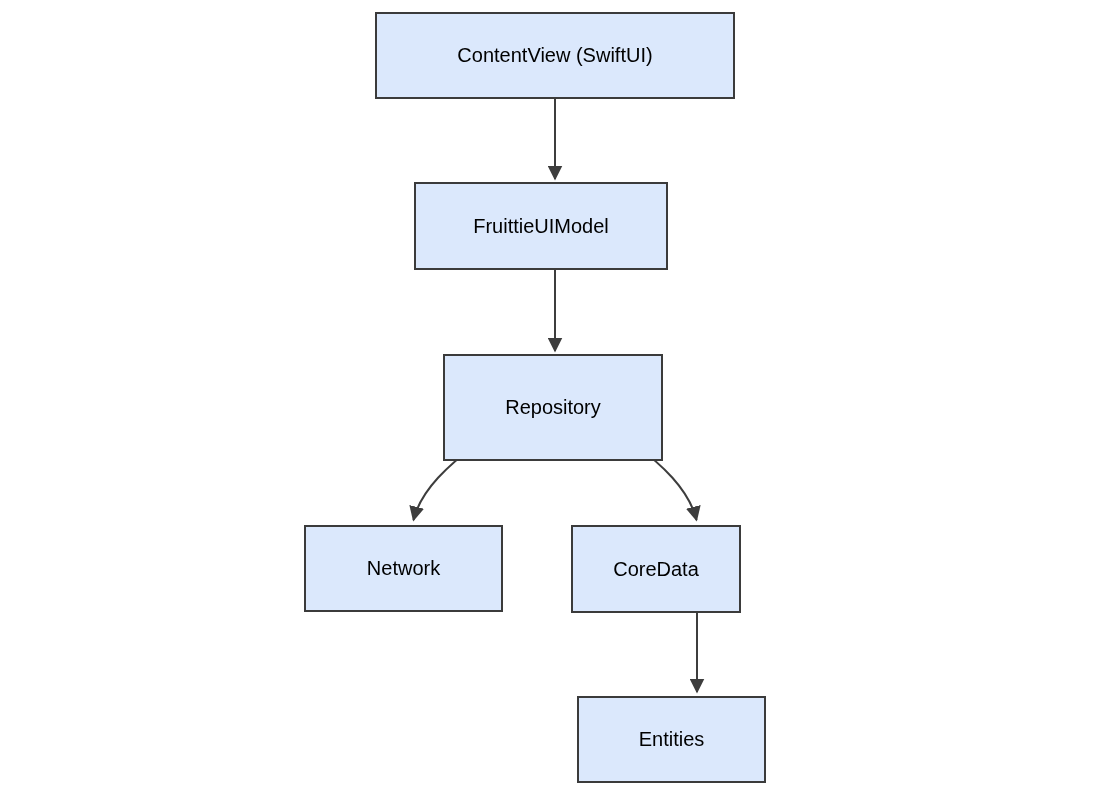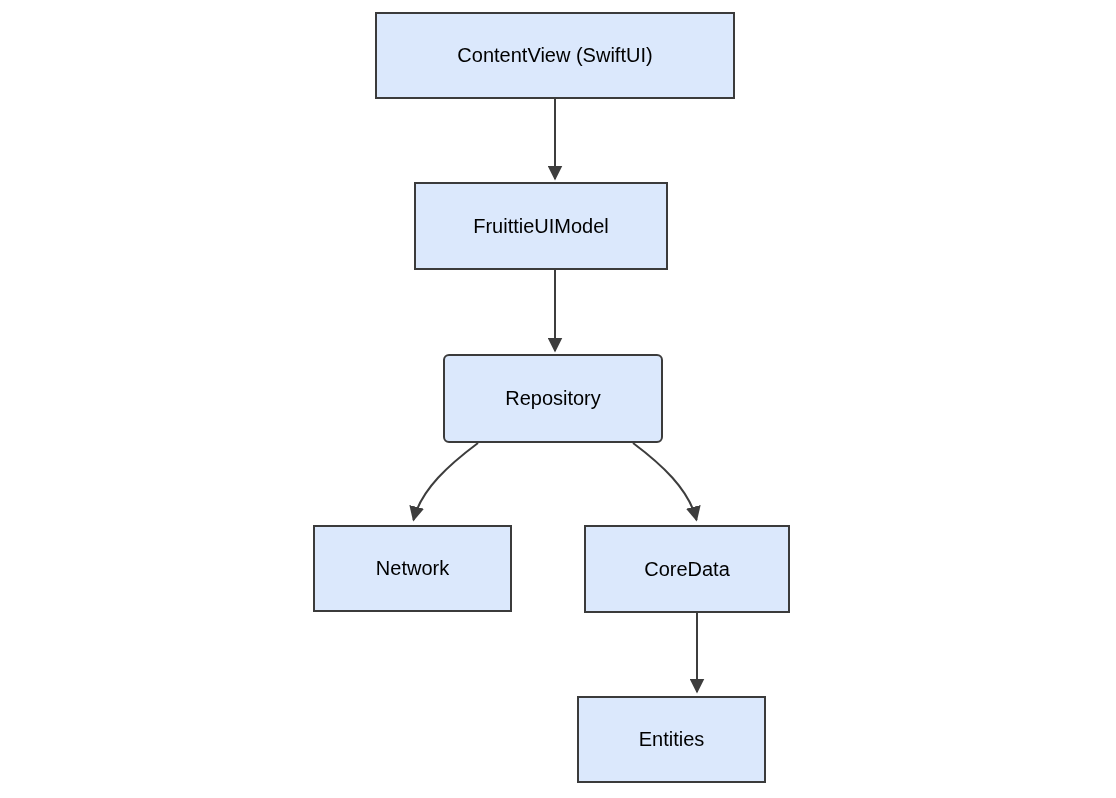--- a/index.html
+++ b/index.html
@@ -70,29 +70,29 @@
   </svg>
 
   <div class="node" style="left:375px; top:12px; width:360px; height:87px;">
     <span>ContentView (SwiftUI)</span>
   </div>
 
   <div class="node" style="left:414px; top:182px; width:254px; height:88px;">
     <span>FruittieUIModel</span>
   </div>
 
-  <div class="node" style="left:443px; top:354px; width:220px; height:89px;border-radius:6px;">
+  <div class="node" style="left:443px; top:354px; width:220px; height:107px;">
     <span>Repository</span>
   </div>
 
-  <div class="node" style="left:313px; top:525px; width:199px; height:87px;">
+  <div class="node" style="left:304px; top:525px; width:199px; height:87px;">
     <span>Network</span>
   </div>
 
-  <div class="node" style="left:584px; top:525px; width:206px; height:88px;">
+  <div class="node" style="left:571px; top:525px; width:170px; height:88px;">
     <span>CoreData</span>
   </div>
 
   <div class="node" style="left:577px; top:696px; width:189px; height:87px;">
     <span>Entities</span>
   </div>
 
 </div>
 
 </body></html>

